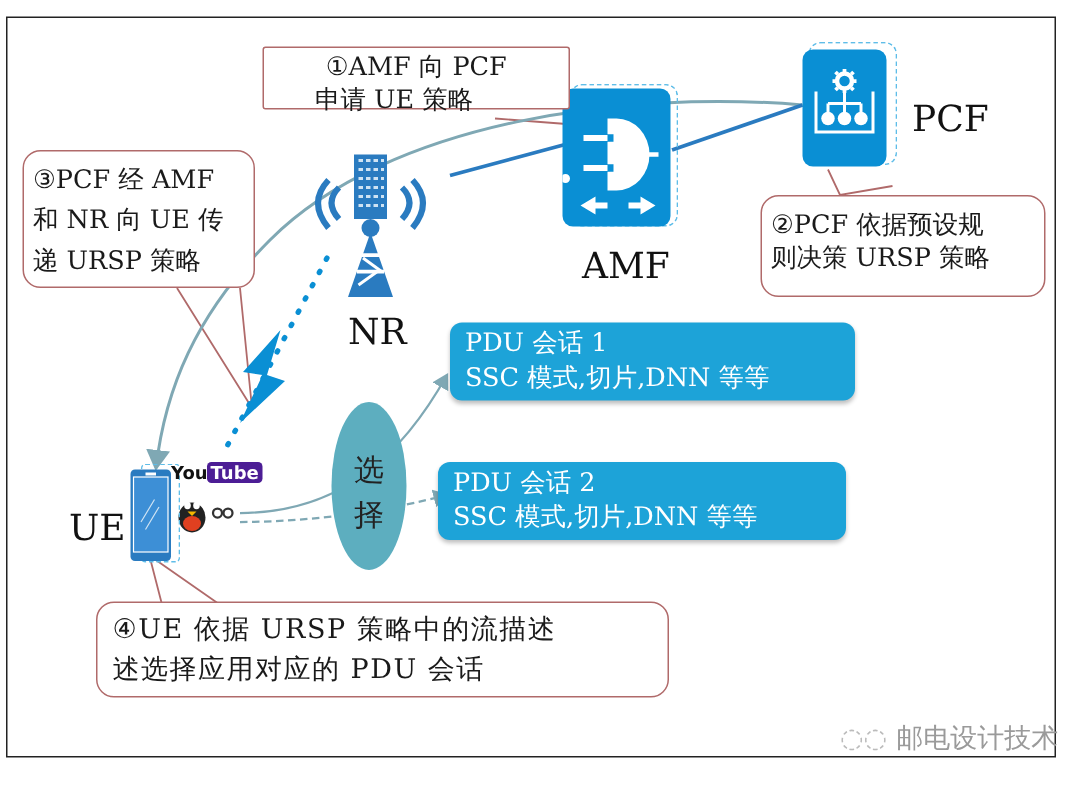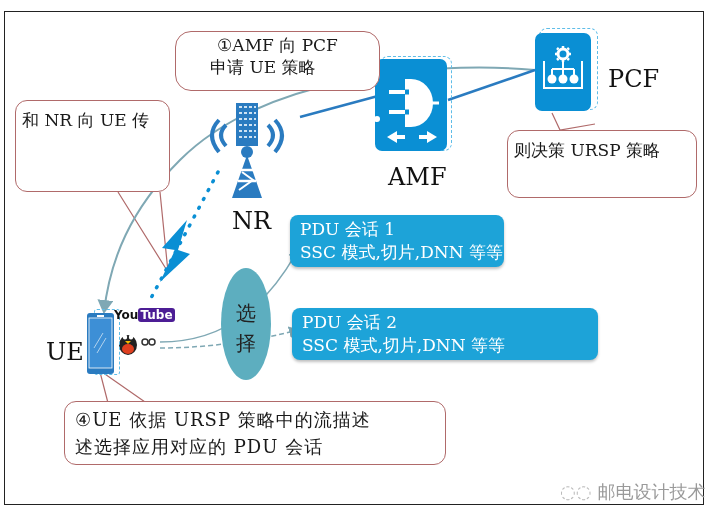--- a/index.html
+++ b/index.html
@@ -149,43 +149,46 @@
     <rect x="10" y="2" width="7" height="2" fill="#fff"></rect>
     <path d="M7,35 L16,20 M10,40 L19,25" stroke="#cfe3f3" stroke-width="0.8"></path>
   </svg>
 </div>
 <div class="label" style="left:46px;top:338px;">UE</div>
 
 <div class="yt">
   <span class="you">You</span><span class="tube">Tube</span>
 </div>
 
-<div class="callout" style="left:175px;top:31px;width:205px;height:60px;border-radius:16px;text-align:center;">
+<div class="callout" style="left:175px;top:31px;width:205px;height:42px;border-radius:2px;text-align:center;">
   <div>①AMF 向 PCF</div>
   <div style="text-align:left;padding-left:28px;">申请 UE 策略</div>
 </div>
 
 <div class="callout" style="left:507px;top:130px;width:190px;height:68px;padding-top:8px;">
+  <div>②PCF 依据预设规</div>
   <div>则决策 URSP 策略</div>
 </div>
 
 <div class="callout" style="left:15px;top:100px;width:155px;height:92px;padding-top:6px;line-height:27px;">
+  <div>③PCF 经 AMF</div>
   <div>和 NR 向 UE 传</div>
+  <div>递 URSP 策略</div>
 </div>
 
 <div class="callout" style="left:64px;top:401px;width:382px;height:64px;padding:4px 10px;line-height:27px;font-size:18px;letter-spacing:1px;">
   <div>④UE 依据 URSP 策略中的流描述</div>
   <div>述选择应用对应的 PDU 会话</div>
 </div>
 
-<div class="pdu" style="left:290px;top:215px;width:214px;height:52px;">
+<div class="pdu" style="left:300px;top:215px;width:270px;height:52px;">
   <div>PDU 会话 1</div>
   <div>SSC 模式,切片,DNN 等等</div>
 </div>
-<div class="pdu" style="left:292px;top:308px;width:306px;height:52px;">
+<div class="pdu" style="left:292px;top:308px;width:272px;height:52px;">
   <div>PDU 会话 2</div>
   <div>SSC 模式,切片,DNN 等等</div>
 </div>
 
 <div class="select"></div>
 <div class="select-text">
   <div>选</div>
   <div>择</div>
 </div>
 

